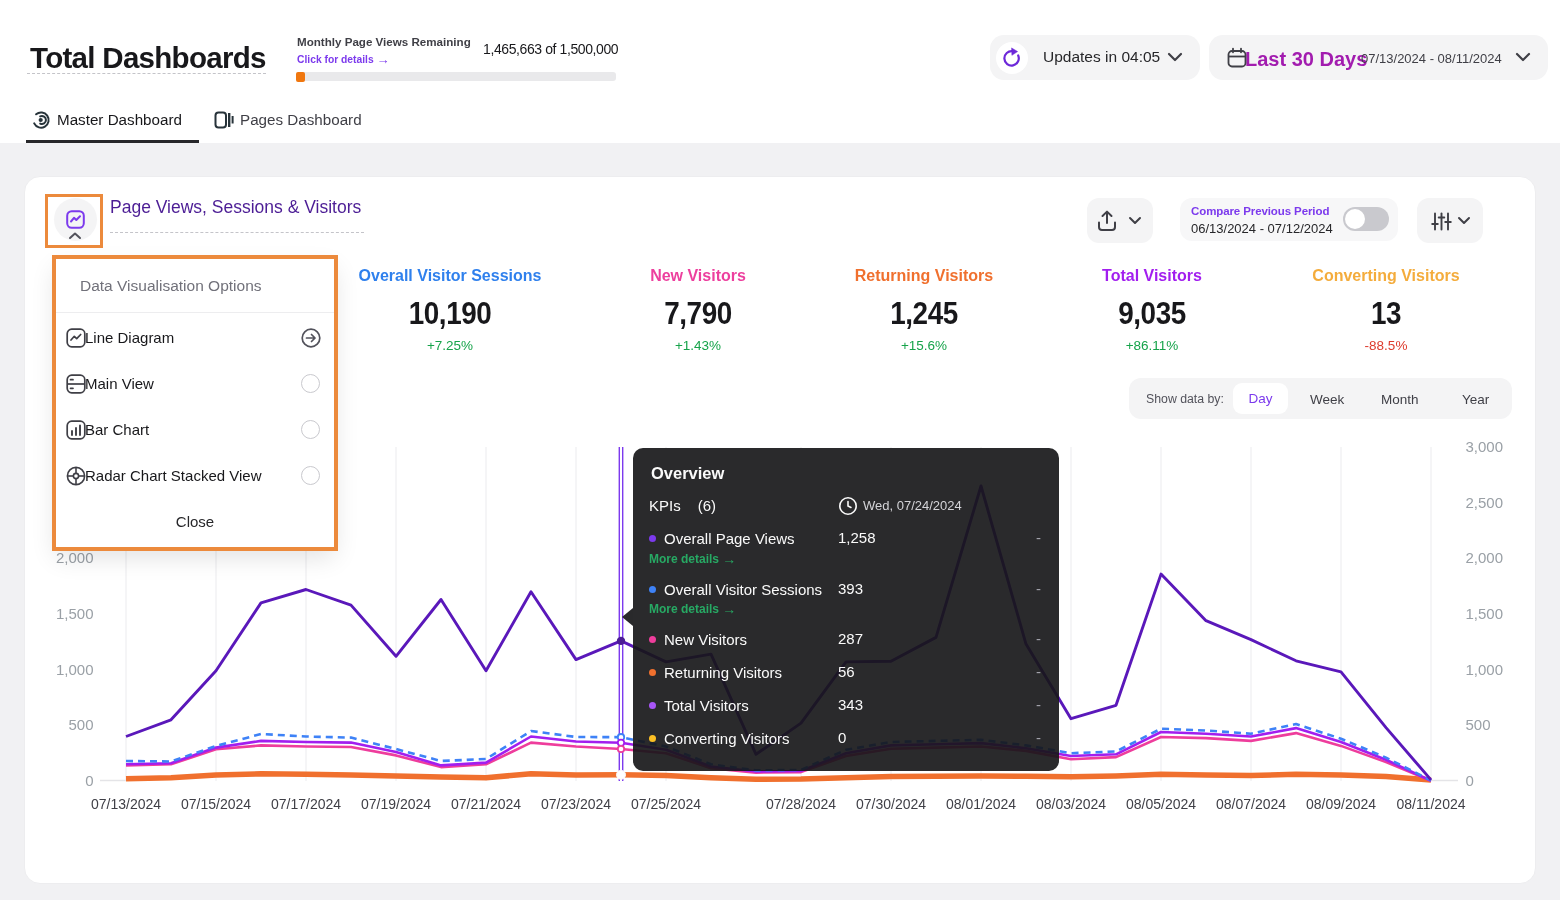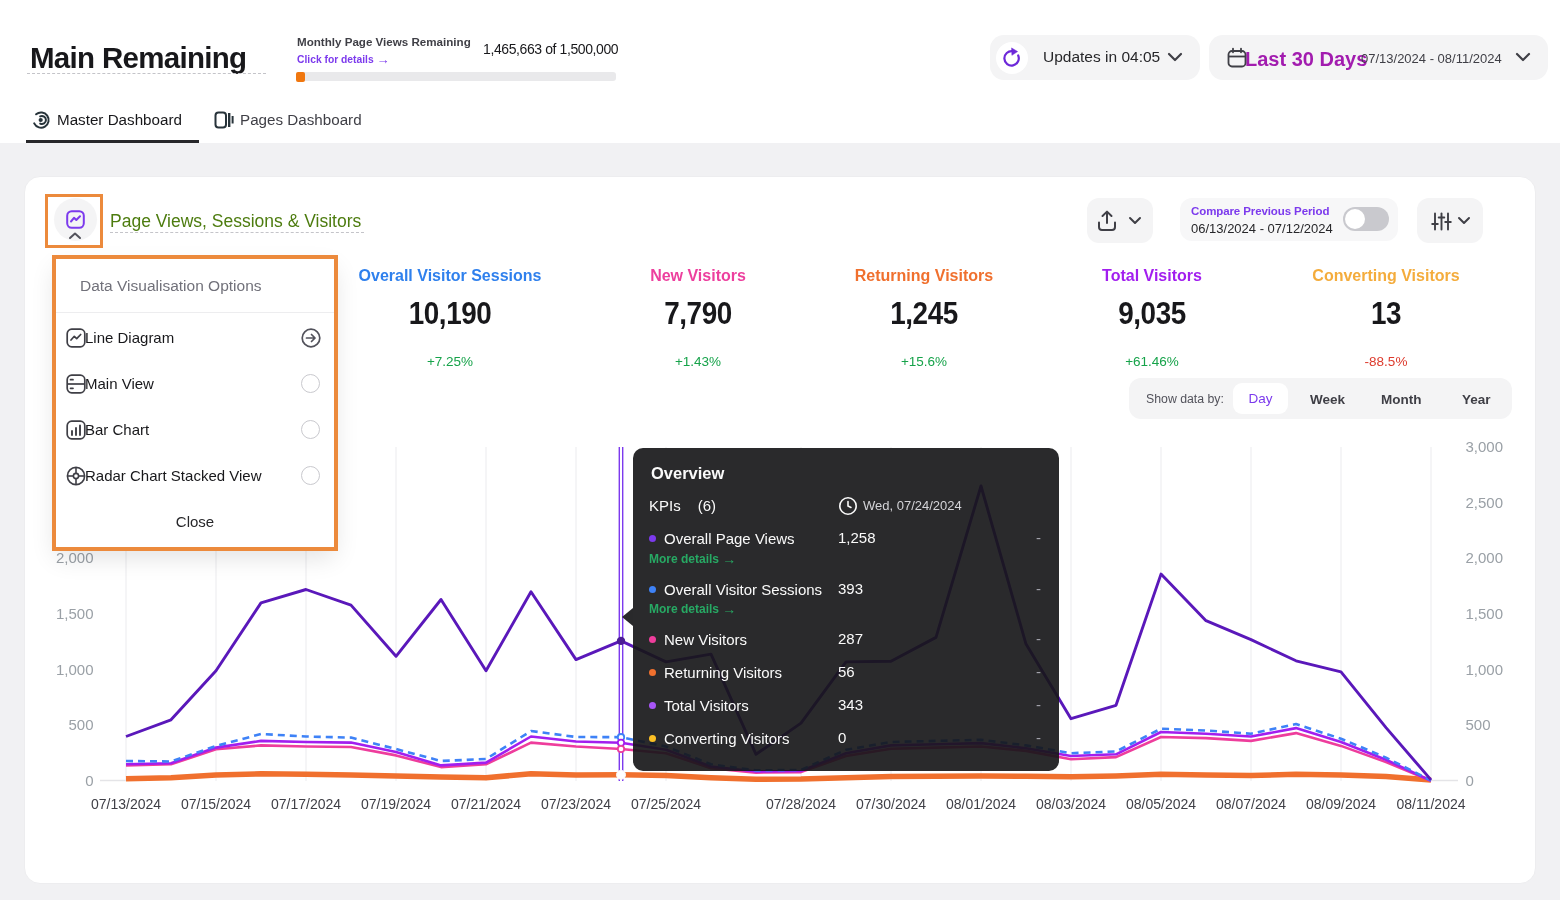--- a/index.html
+++ b/index.html
@@ -17,39 +17,39 @@
 #updc { position:absolute; left:996px; top:42px; width:32px; height:32px; background:#fff; border-radius:50%; }
 #updt { position:absolute; left:1043px; top:48px; font-size:15.5px; color:#27272a; font-weight:500;}
 #dtp { left:1209px; top:35px; width:339px; height:45px; }
 #dtt { position:absolute; left:1245px; top:48px; font-size:20px; font-weight:700; color:#a21caf; }
 #dtr { position:absolute; left:1361px; top:51px; font-size:13px; color:#3f3f46; }
 .tab { position:absolute; top:111px; font-size:15.2px; font-weight:500; color:#18181b; }
 #tabul { position:absolute; left:26px; top:140px; width:173px; height:2.5px; background:#27272a; }
 #card { position:absolute; left:24px; top:176px; width:1512px; height:708px; background:#fff;
   border-radius:16px; border:1px solid #ededef; }
 #iconbtn { position:absolute; left:53.5px; top:198px; width:43px; height:43px; border-radius:50%; background:#f4f4f5; }
-#ctitle { position:absolute; left:110px; top:211px; font-size:17.5px; font-weight:500; color:#4d7c0f; }
+#ctitle { position:absolute; left:110px; top:197px; font-size:17.5px; font-weight:500; color:#4c1d95; }
 #ctitle-ul { position:absolute; left:110px; top:232px; width:254px; border-top:1.5px dashed #c4c4c9; }
 .btn { position:absolute; background:#f4f4f5; border-radius:12px; }
 #expb { left:1087px; top:198px; width:66px; height:45px; }
 #cmpb { left:1180px; top:198px; width:218px; height:43px; background:#f7f7f8; border-radius:12px; position:absolute; }
 #cmpt1 { position:absolute; left:1191px; top:205px; font-size:11.5px; font-weight:700; color:#7c3aed; letter-spacing:-0.1px; }
 #cmpt2 { position:absolute; left:1191px; top:221px; font-size:13px; color:#27272a; }
 #tgl { position:absolute; left:1343px; top:207px; width:46px; height:24px; background:#c9c9ce; border-radius:12px; }
 #tglk { position:absolute; left:1345px; top:209px; width:20px; height:20px; background:#fff; border-radius:50%; }
 #setb { left:1417px; top:198px; width:66px; height:45px; }
 .kpi { position:absolute; top:267px; width:260px; text-align:center; }
 .kl { font-size:16px; font-weight:600; }
 .kv { font-size:32px; font-weight:700; color:#18181b; margin-top:10px; letter-spacing:-0.5px; transform:scaleX(0.87);}
-.kd { font-size:13.5px; font-weight:500; margin-top:22px; }
+.kd { font-size:13.5px; font-weight:500; margin-top:6px; }
 #sdb { position:absolute; left:1129px; top:378px; width:383px; height:41px; background:#f4f4f5; border-radius:12px; }
 #sdbt { position:absolute; left:1146px; top:392px; font-size:12.3px; color:#52525b; }
 #dayp { position:absolute; left:1233px; top:383px; width:55px; height:31px; background:#fff; border-radius:9px;
    text-align:center; line-height:31px; font-size:13.5px; font-weight:500; color:#7c3aed; }
-.sdo { position:absolute; top:392px; font-size:13.5px; font-weight:700; color:#3f3f46; }
+.sdo { position:absolute; top:392px; font-size:13.5px; font-weight:400; color:#3f3f46; }
 #chart { position:absolute; left:0; top:430px; z-index:2; }
 .ax { font-size:14px; fill:#3f3f46; font-family:"Liberation Sans",sans-serif; }
 .ay { font-size:15px; fill:#9aa0a6; font-family:"Liberation Sans",sans-serif; }
 #tt { position:absolute; left:633px; top:448px; width:426px; height:323px; background:rgba(22,22,24,0.915);
   border-radius:10px; z-index:3; }
 #ttarrow { position:absolute; left:622px; top:608px; width:0; height:0; z-index:3;
   border-top:9px solid transparent; border-bottom:9px solid transparent; border-right:11px solid rgba(34,34,36,0.97); }
 #tth { position:absolute; left:651px; top:464px; font-size:16.5px; font-weight:600; color:#fafafa; z-index:4;}
 #ttk { position:absolute; left:649px; top:497px; font-size:15px; color:#fafafa; z-index:4;}
 #ttdate { position:absolute; left:863px; top:498px; font-size:13px; color:#d4d4d8; z-index:4;}
@@ -68,21 +68,21 @@
 #pndiv { position:absolute; left:56px; top:312px; width:278px; border-top:1px solid #ededef; z-index:6; }
 .pitem { position:absolute; left:85px; font-size:15px; color:#18181b; z-index:6; }
 .picon { position:absolute; left:66px; z-index:6; }
 .pradio { position:absolute; left:301px; width:19px; height:19px; border:1.8px solid #c9c9ce; border-radius:50%; z-index:6; }
 #pclose { position:absolute; left:56px; top:513px; width:278px; text-align:center; font-size:15px; color:#27272a; z-index:6; }
 svg.abs { position:absolute; z-index:6; }
 </style></head>
 <body>
 <div id="page">
 <div id="hdr"></div>
-<div id="title">Main Remaining</div>
+<div id="title">Total Dashboards</div>
 <div id="title-ul"></div>
 <div id="mpv">Monthly Page Views Remaining</div>
 <div id="cfd">Click for details <span style="font-size:13px;vertical-align:-1px">→</span></div>
 <div id="quota">1,465,663 of 1,500,000</div>
 <div id="pbar"></div>
     <div id="pfill"></div>
 <div class="pill" id="upd"></div>
 <div id="updc"></div>
 <svg class="abs" style="left:1000px;top:47px;z-index:1" width="23" height="23" viewBox="0 0 23 23">
   <path d="M 18.2 8.5 A 7.2 7.2 0 1 1 12.6 4.2" fill="none" stroke="#6d28d9" stroke-width="2.2" stroke-linecap="round"></path>
@@ -166,21 +166,21 @@
 <div class="kd" style="color:#16a34a">+1.43%</div>
     </div>
 <div class="kpi" style="left:794px">
 <div class="kl" style="color:#f0702e">Returning Visitors</div>
 <div class="kv">1,245</div>
 <div class="kd" style="color:#16a34a">+15.6%</div>
     </div>
 <div class="kpi" style="left:1022px">
 <div class="kl" style="color:#a21eef">Total Visitors</div>
 <div class="kv">9,035</div>
-<div class="kd" style="color:#16a34a">+61.46%</div>
+<div class="kd" style="color:#16a34a">+86.11%</div>
     </div>
 <div class="kpi" style="left:1256px">
 <div class="kl" style="color:#f4ac3c">Converting Visitors</div>
 <div class="kv">13</div>
 <div class="kd" style="color:#dd3b2d">-88.5%</div>
     </div>
 
 <div id="sdb"></div>
 <div id="sdbt">Show data by:</div>
 <div id="dayp">Day</div>

